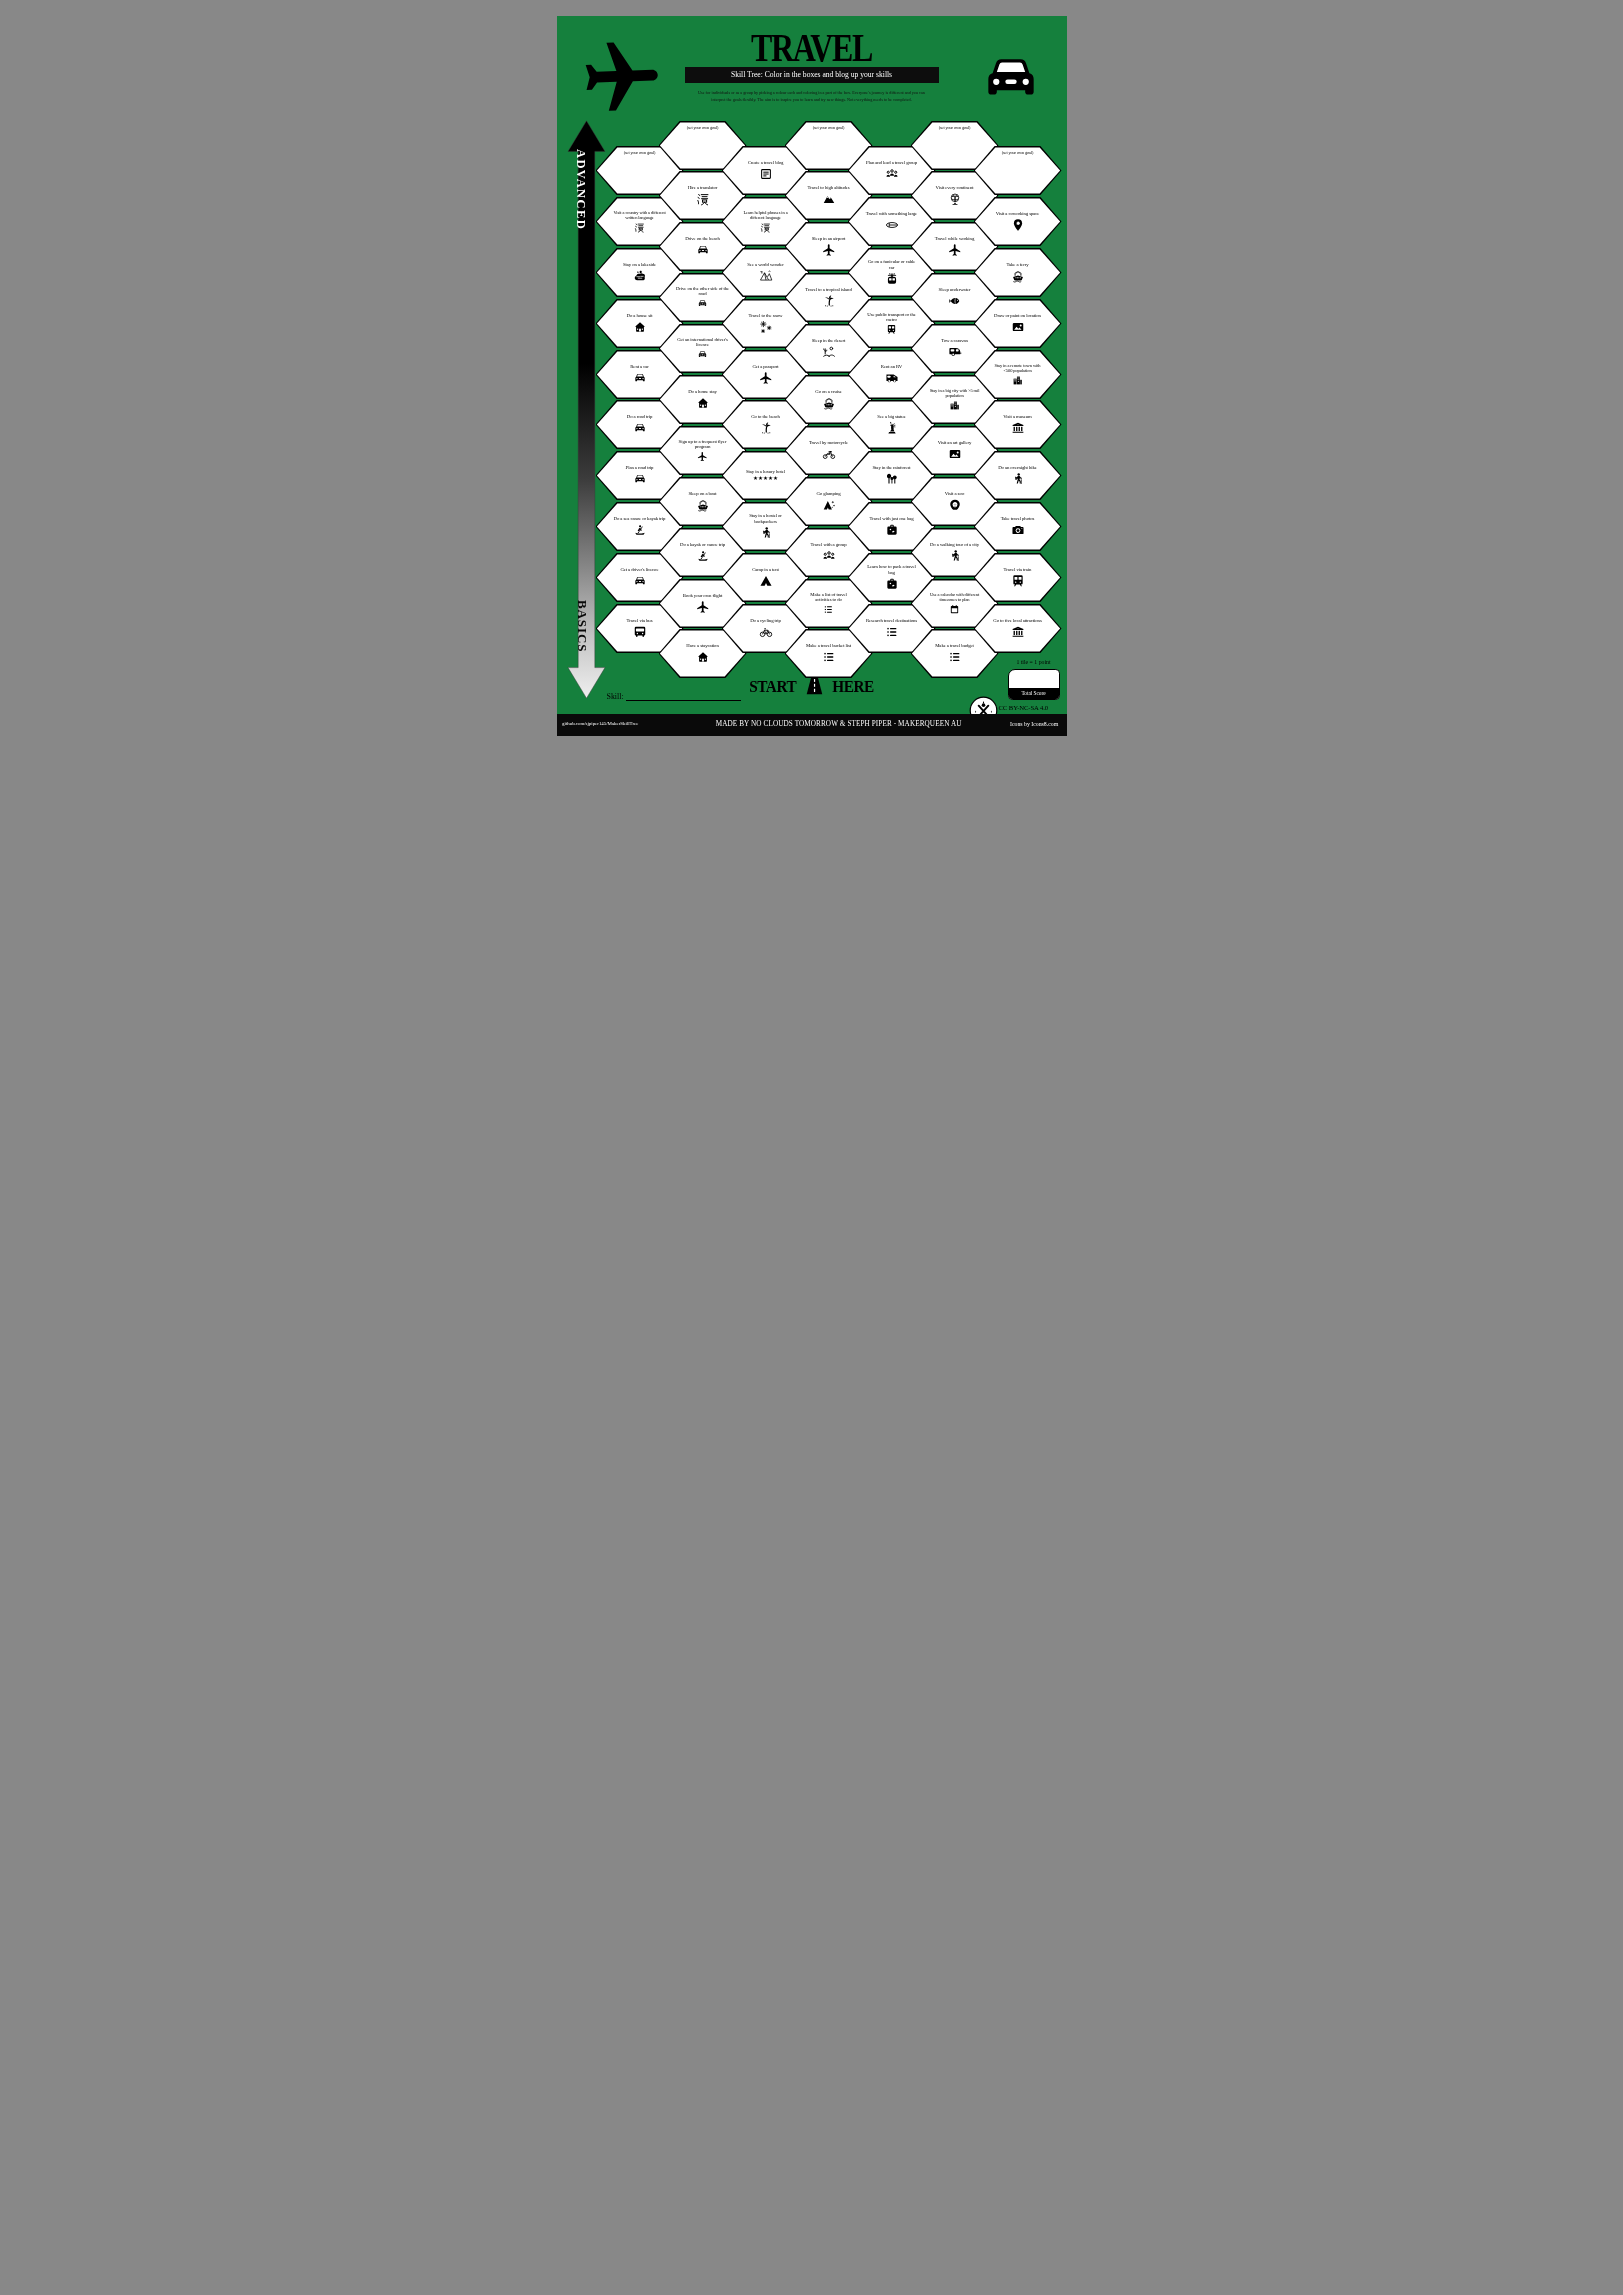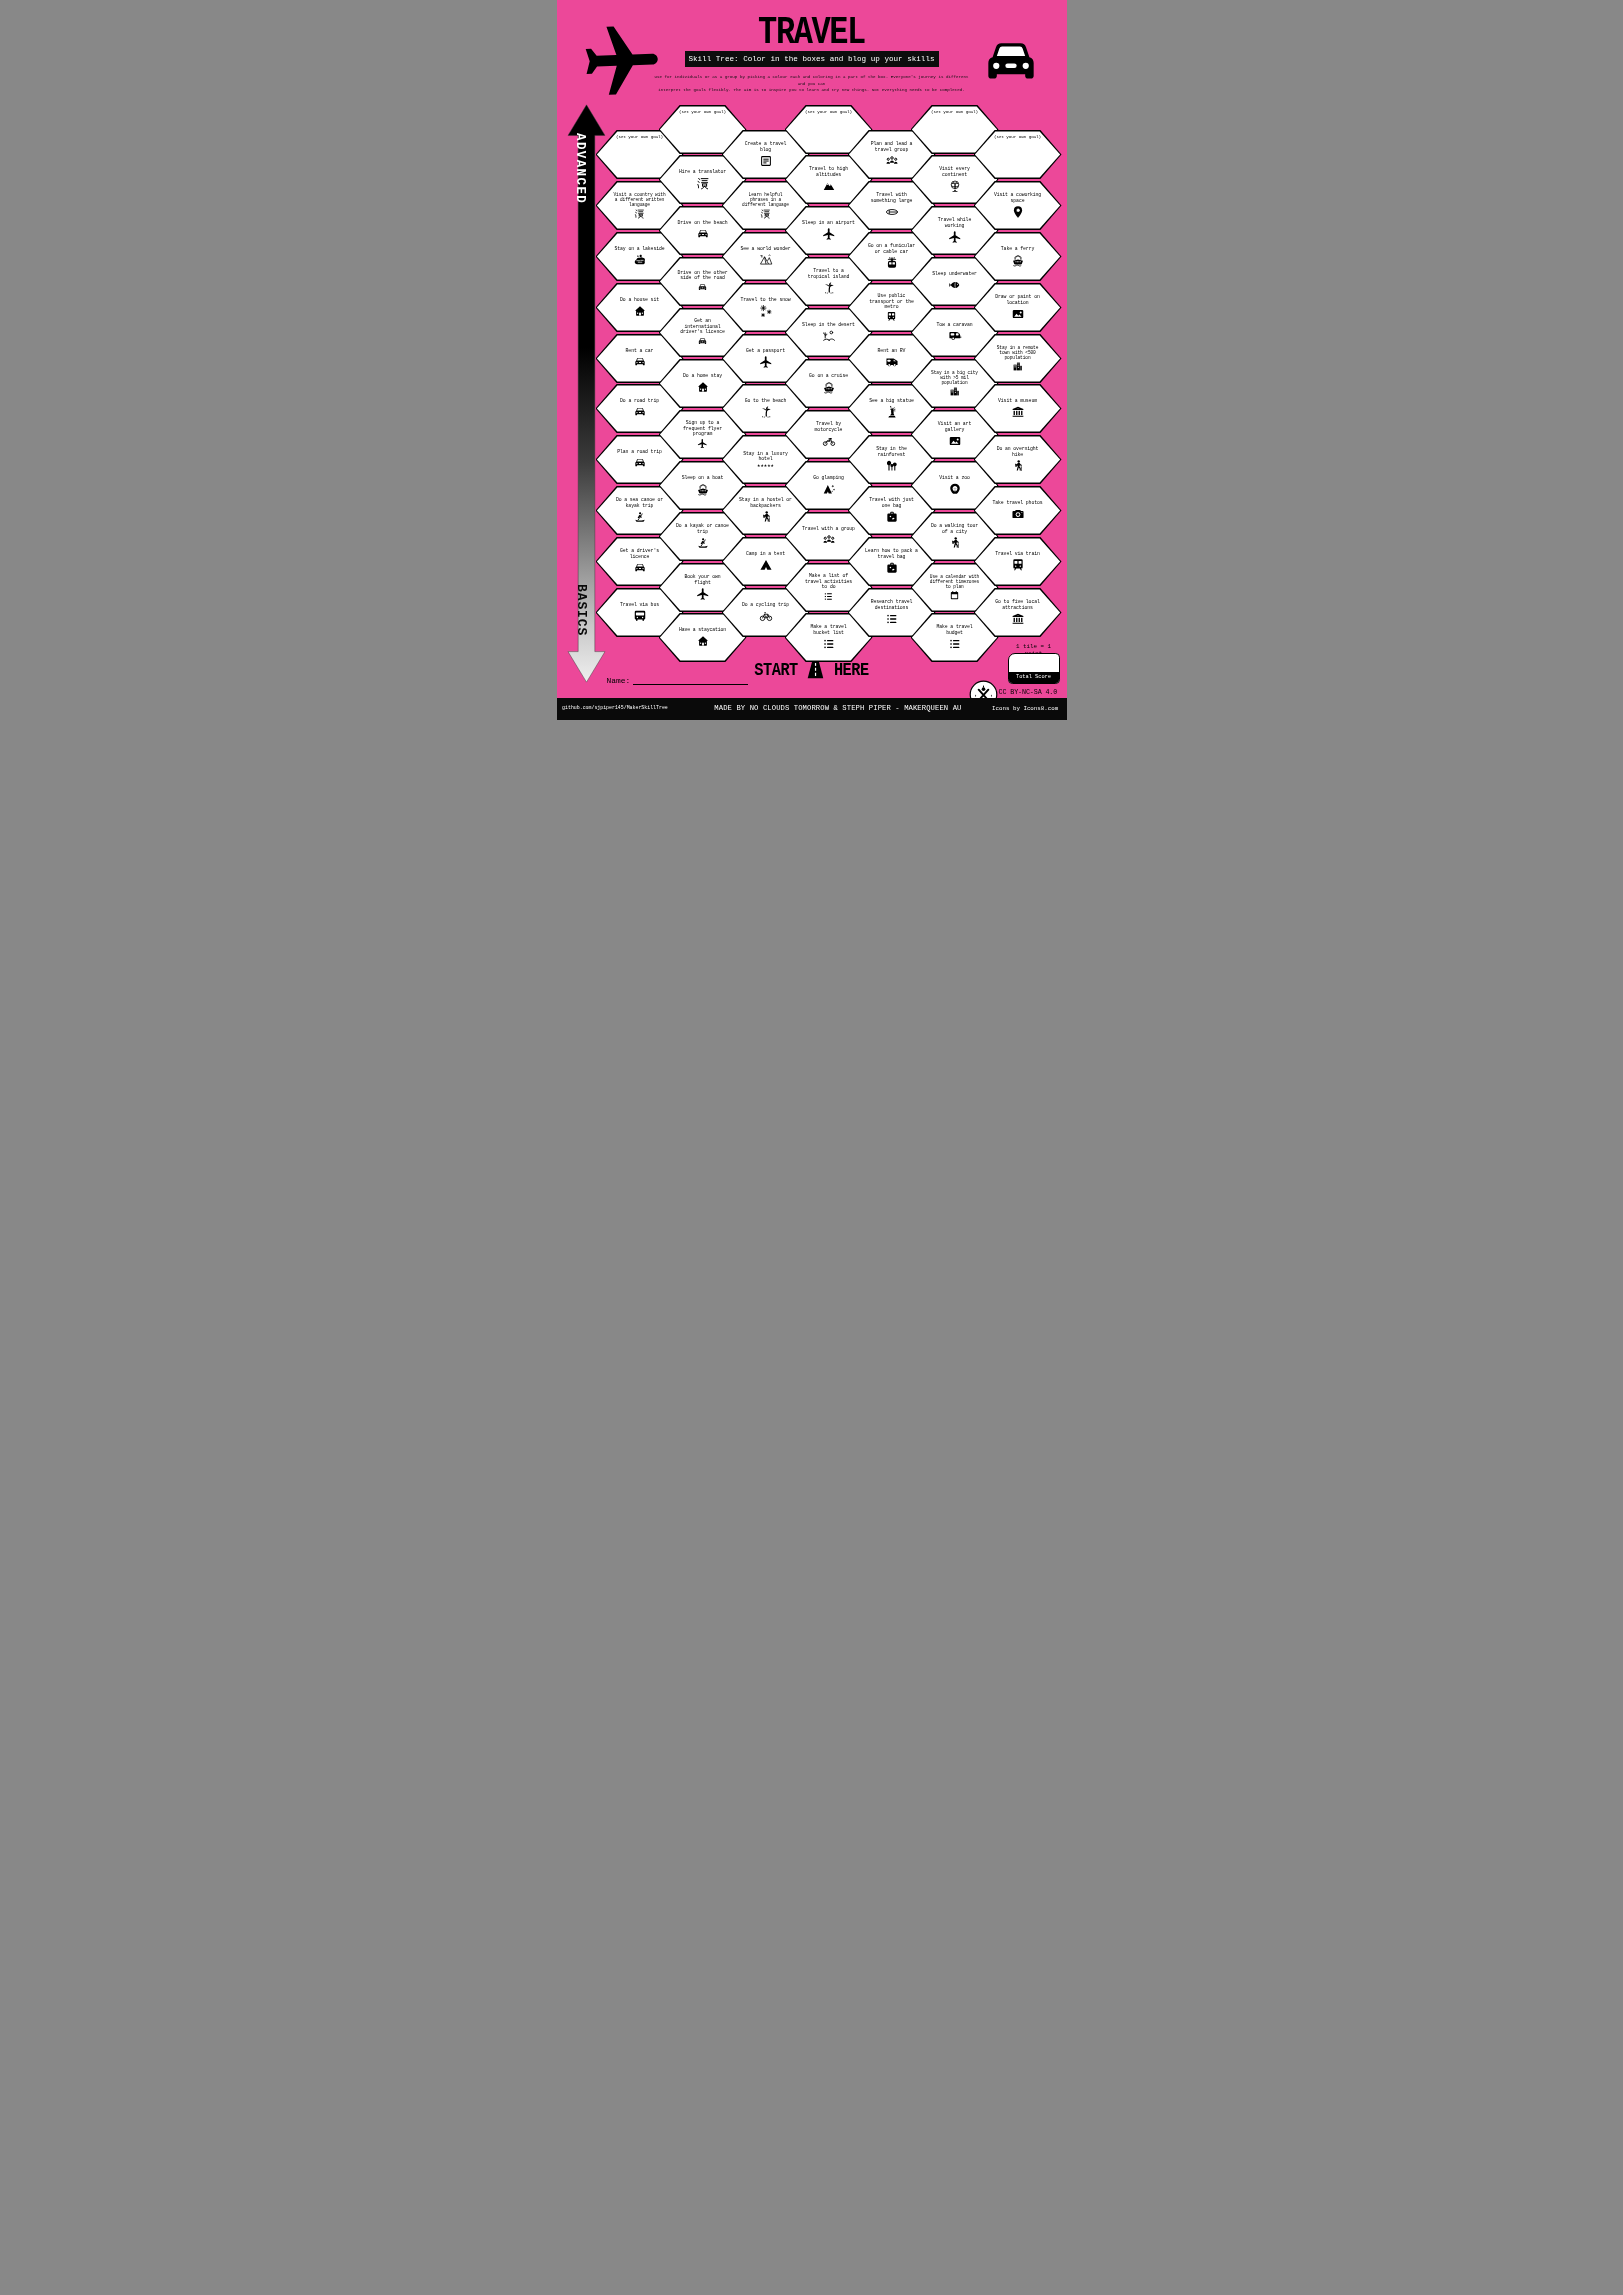--- a/index.html
+++ b/index.html
@@ -1,17 +1,17 @@
 <!DOCTYPE html>
 <html style="font-size:7.4px"><head>
 <meta charset="utf-8">
 <style>
   html,body{margin:0;padding:0;background:#888;}
-  .page{position:relative;width:510px;height:720px;background:#ec4899;margin:0 auto;
-        font-family:Liberation Mono, monospace;overflow:hidden;}
+  .page{position:relative;width:510px;height:720px;background:#15803d;margin:16px auto;
+        font-family:Liberation Serif, serif;overflow:hidden;}
   
   .hdr-plane{position:absolute;left:22px;top:18.5px;width:86px;height:86px;transform:rotate(88deg);}
   .hdr-car{position:absolute;left:415px;top:29px;width:78px;height:68px;}
   .title{position:absolute;left:0;right:0;top:10.2px;text-align:center;font-size:32px;font-weight:900;
          letter-spacing:-1.4px;transform:scaleY(1.22);transform-origin:top;color:#000;}
   .banner{position:absolute;left:50%;transform:translateX(-50%);top:51px;width:254px;height:15.7px;
           background:#0d0d0d;color:#fff;font-size:7.6px;display:flex;align-items:center;justify-content:center;}
   .instr{position:absolute;left:50%;transform:translateX(-50%);top:74px;width:315px;text-align:center;
          font-size:4.2px;line-height:1.55;color:#111;}
   
@@ -1004,21 +1004,21 @@
 
   <div class="start">
     <span class="start-word">START</span>
     <svg class="start-road" viewBox="0 0 58 48" width="27" height="22">
         <use href="#i-road" width="58" height="48"></use>
       </svg>
     <span class="start-word">HERE</span>
   </div>
 
   <div class="name-row">
-    <span>Name:</span>
+    <span>Skill:</span>
     <span class="name-line"></span>
   </div>
 
   <div class="tile-note">1 tile = 1 point</div>
   <div class="score-box">
     <div class="score-fill"></div>
     <div class="score-bar">Total Score</div>
   </div>
 
   <svg class="badge" viewBox="0 0 62 62" width="29" height="29">

